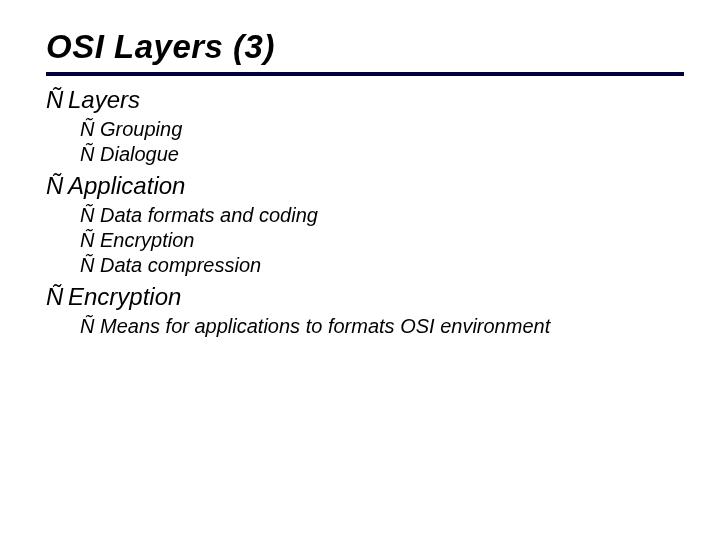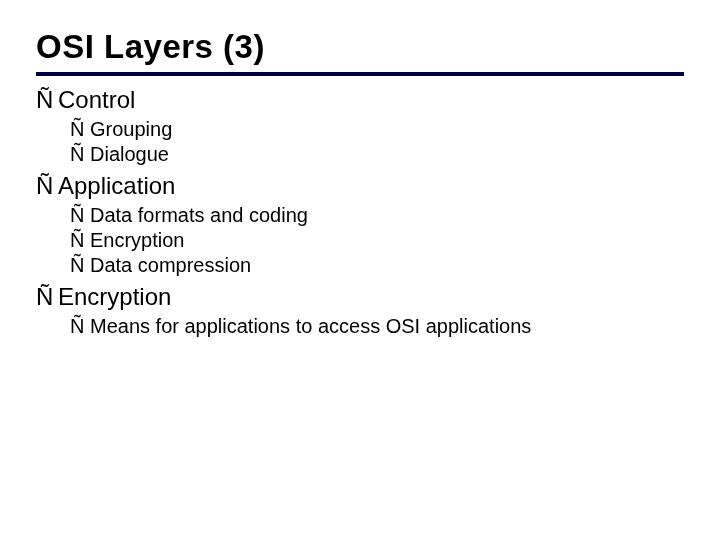--- a/index.html
+++ b/index.html
@@ -5,22 +5,23 @@
   html, body {
     margin: 0;
     padding: 0;
     width: 720px;
     height: 540px;
     background: #ffffff;
     font-family: Verdana, Geneva, sans-serif;
     color: #000;
   }
   .slide {
-    padding: 28px 36px 20px 36px;
+    padding: 28px 36px 20px 46px;
     box-sizing: border-box;
+    font-style: italic;
   }
   .title {
     font-family: "Arial Black", Arial, sans-serif;
     font-weight: 900;
     font-size: 33px;
     letter-spacing: 0.5px;
     margin: 0 0 6px 0;
   }
   .rule {
     border: none;
@@ -44,29 +45,29 @@
   }
 </style>
 </head>
 <body>
 
 <div class="slide">
   <h1 class="title">OSI Layers (3)</h1>
   <hr class="rule">
 
   <div class="l1">
-    <span class="bullet">Ñ</span><span>Control</span>
+    <span class="bullet">Ñ</span><span>Layers</span>
   </div>
   <div class="l2"><span class="bullet">Ñ</span><span>Grouping</span></div>
   <div class="l2"><span class="bullet">Ñ</span><span>Dialogue</span></div>
 
   <div class="l1">
     <span class="bullet">Ñ</span><span>Application</span>
   </div>
   <div class="l2"><span class="bullet">Ñ</span><span>Data formats and coding</span></div>
   <div class="l2"><span class="bullet">Ñ</span><span>Encryption</span></div>
   <div class="l2"><span class="bullet">Ñ</span><span>Data compression</span></div>
 
   <div class="l1">
     <span class="bullet">Ñ</span><span>Encryption</span>
   </div>
-  <div class="l2"><span class="bullet">Ñ</span><span>Means for applications to access OSI applications</span></div>
+  <div class="l2"><span class="bullet">Ñ</span><span>Means for applications to formats OSI environment</span></div>
 </div>
 
 </body></html>

